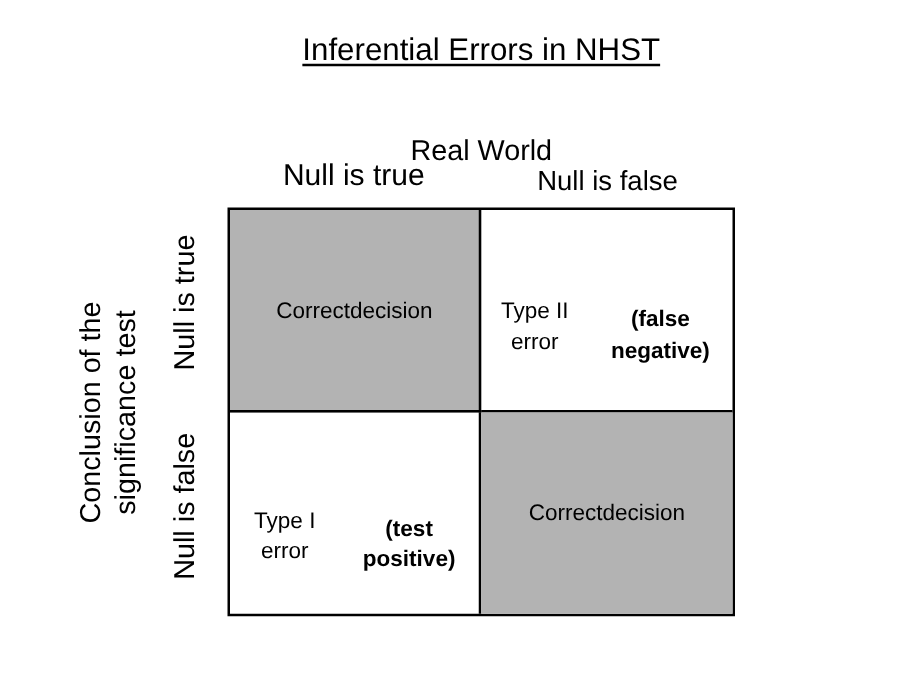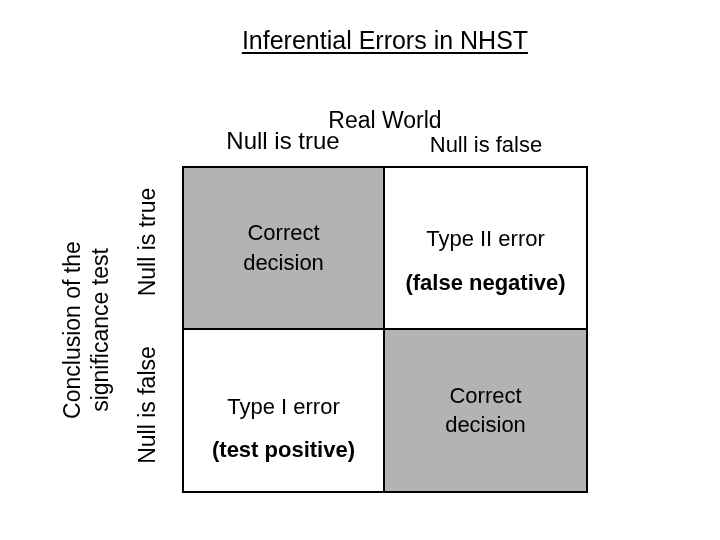--- a/index.html
+++ b/index.html
@@ -56,24 +56,24 @@
     left: 182px; top: 166px;
     width: 402px; height: 323px;
     border: 2px solid var(--border, #000000);
     display: grid;
     grid-template-columns: 1fr 1fr;
     grid-template-rows: 1fr 1fr;
     background: #ffffff;
   }
   .cell {
     display: flex;
-    flex-direction: column;
+    flex-direction: row;
     align-items: center;
     justify-content: center;
-    font-size: 22px;
+    font-size: 18px;
     line-height: 1.35;
     text-align: center;
   }
   .cell.tl { border-right: 2px solid var(--border, #000000); border-bottom: 2px solid var(--border, #000000); }
   .cell.tr { border-bottom: 2px solid var(--border, #000000); }
   .cell.bl { border-right: 2px solid var(--border, #000000); }
   .cell.shaded { background: var(--cell-gray, #b3b3b3); }
   .cell.error-cell .line2 { margin-top: 14px; font-weight: bold; }
   .cell.tr { padding-top: 26px; }
   .cell.bl { padding-top: 36px; }

